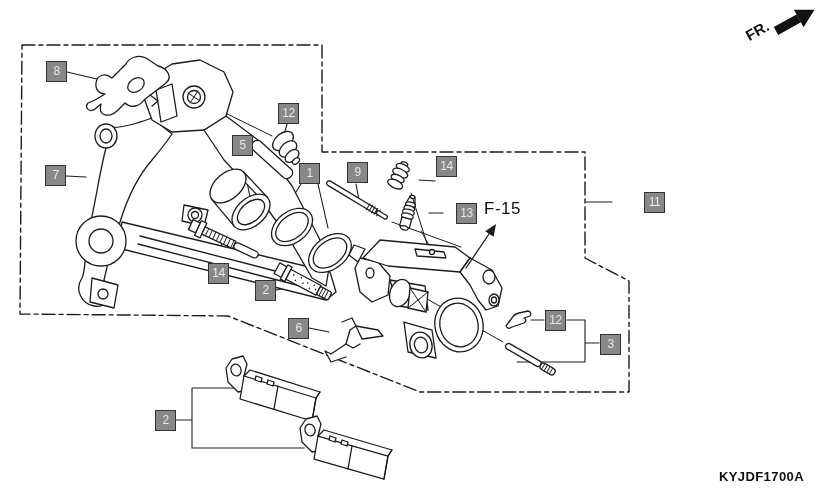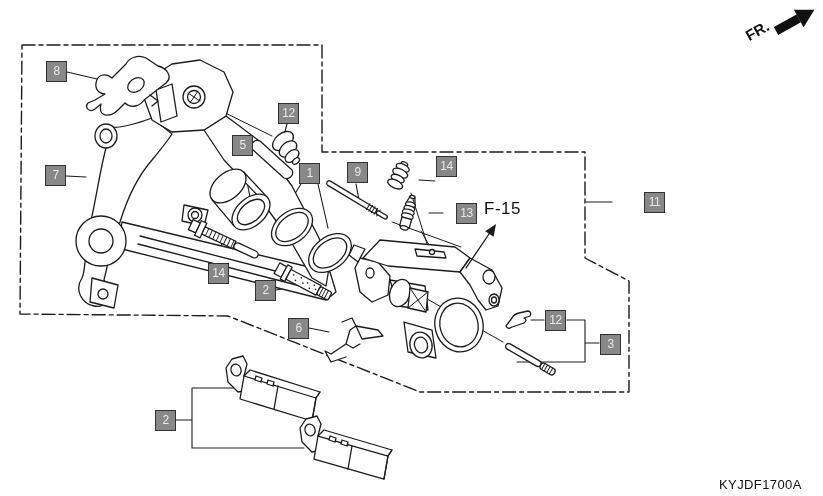--- a/index.html
+++ b/index.html
@@ -12,23 +12,22 @@
     position:absolute;width:21px;height:21px;box-sizing:border-box;
     background:#888888;border:1px solid #333333;color:#e9e9e9;
     font-size:12px;line-height:19px;text-align:center;letter-spacing:-0.5px;
     user-select:none;
   }
   .ref-f15{
     position:absolute;left:484px;top:199px;font-size:17px;font-weight:normal;color:#111;
     letter-spacing:0.5px;
   }
   .diagram-code{
-    position:absolute;left:719px;top:469px;font-size:13px;font-weight:normal;color:#111;
+    position:absolute;left:719px;top:469px;font-size:13px;font-weight:bold;color:#111;
     letter-spacing:0.4px;
-    margin-top:8px;
   }
   .fr-text{
     position:absolute;left:745px;top:22px;font-size:15px;font-weight:bold;color:#111;
     transform:rotate(-29deg);
   }
 </style>
 </head>
 <body>
 
 <div class="stage">

